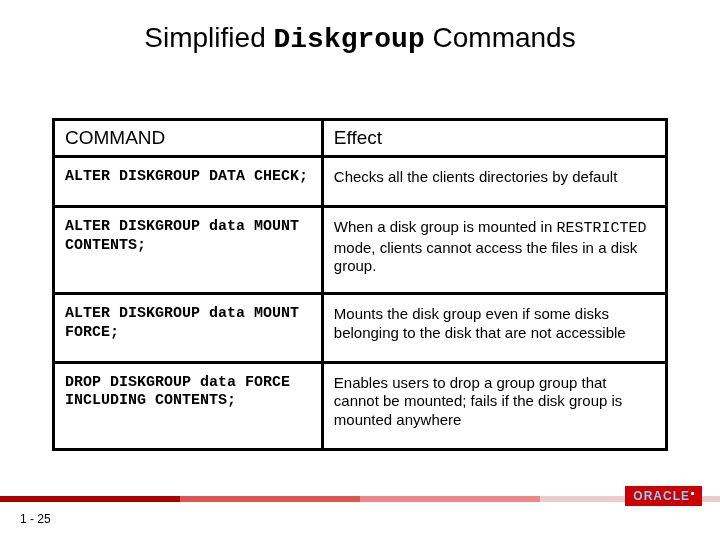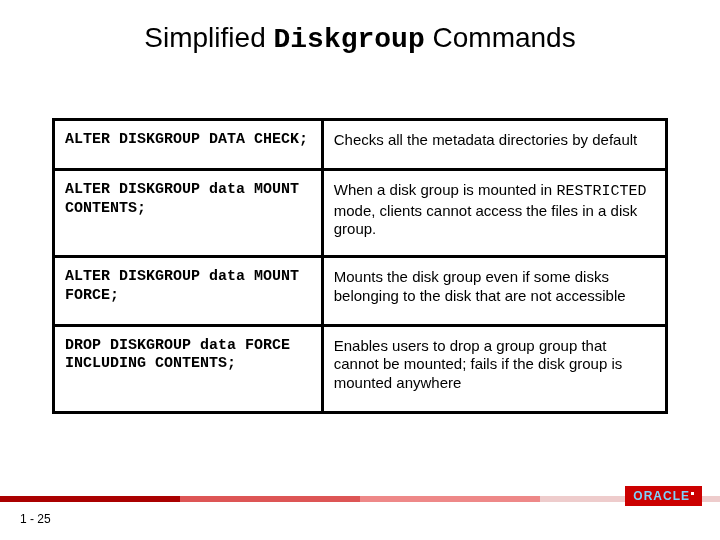--- a/index.html
+++ b/index.html
@@ -27,23 +27,27 @@
 <body>
 
 <div class="slide">
 
   <div class="title">
     <span>Simplified </span><span class="mono">Diskgroup</span><span> Commands</span>
   </div>
 
   <table class="tbl">
     <tbody>
+        <tr>
+      <th>COMMAND</th>
+      <th>Effect</th>
+    </tr>
     <tr>
       <td class="cmd">ALTER DISKGROUP DATA CHECK;</td>
-      <td class="eff"><span>Checks all the metadata directories by default</span><span class="mono"></span><span></span></td>
+      <td class="eff"><span>Checks all the clients directories by default</span><span class="mono"></span><span></span></td>
     </tr>
     <tr>
       <td class="cmd">ALTER DISKGROUP data MOUNT CONTENTS;</td>
       <td class="eff"><span>When a disk group is mounted in </span><span class="mono">RESTRICTED</span><span> mode, clients cannot access the files in a disk group.</span></td>
     </tr>
     <tr>
       <td class="cmd">ALTER DISKGROUP data MOUNT FORCE;</td>
       <td class="eff"><span>Mounts the disk group even if some disks belonging to the disk that are not accessible</span><span class="mono"></span><span></span></td>
     </tr>
     <tr>

